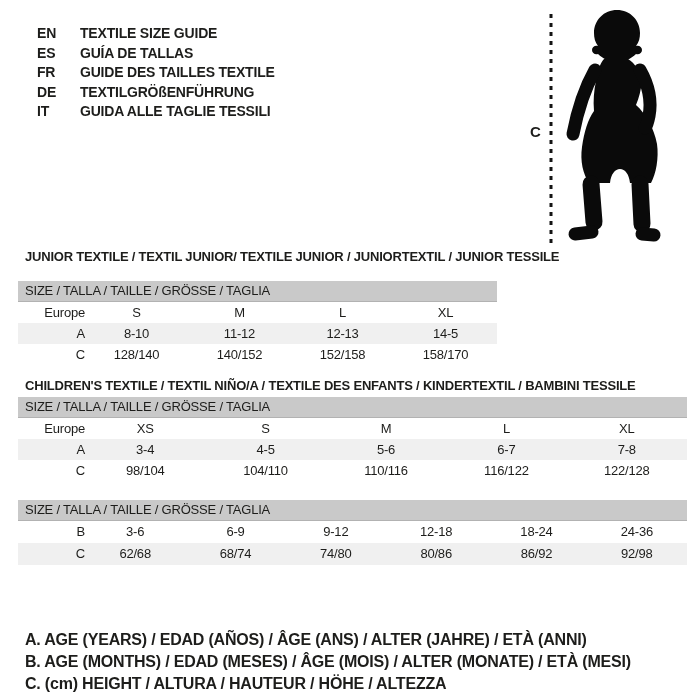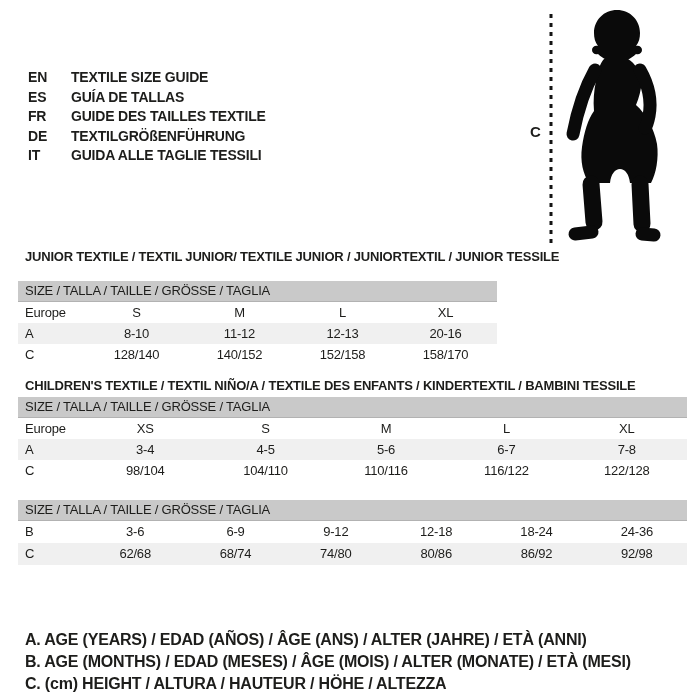--- a/index.html
+++ b/index.html
@@ -8,21 +8,21 @@
     position:relative;
     background:#ffffff;
     font-family:"Liberation Sans", sans-serif;
     color:#1d1d1b;
     letter-spacing:-0.2px;
     overflow:hidden;
   }
   .page { position:absolute; inset:0; }
 
   
-  .langs { position:absolute; left:28px; top:24px;margin-top:44px; }
+  .langs { position:absolute; left:37px; top:24px; }
   .lang-row { height:19.5px; line-height:19.5px; font-size:14px; font-weight:bold; white-space:nowrap; }
   .lang-code { display:inline-block; width:43px; }
 
   
   .figure { position:absolute; left:528px; top:4px; width:168px; height:245px; }
   .c-label { position:absolute; left:2px; top:119px; font-size:15px; font-weight:bold; }
   .dash-line { position:absolute; left:21px; top:8px; }
   .toddler { position:absolute; left:30px; top:2px; }
 
   
@@ -37,21 +37,21 @@
   .sec3 .titles { margin-bottom:1px; }
   .size-bar {
     height:21px; line-height:20px; padding-left:7px;
     background:var(--bar, #c9c9c9);
     border-bottom:1px solid #b2b2b2;
     font-size:13px; white-space:nowrap;
   }
   .trow { display:grid; height:21px; line-height:21px; font-size:13px; }
   .sec3 .trow { height:22px; line-height:22px; }
   .trow.shaded { background:var(--shade, #f0f0f0); }
-  .tlabel { padding-left:7px; text-align:left; }
+  .tlabel { padding-left:7px; text-align:right; }
   .tcell { text-align:center; }
 
   
   .footnotes { position:absolute; left:25px; top:629px; }
   .footnote { line-height:22px; font-size:16px; font-weight:bold; white-space:nowrap; }
 </style>
 </head>
 <body style="--bar: #c9c9c9; --shade: #f0f0f0; color: rgb(29, 29, 27);">
 
 <div class="page">
@@ -109,21 +109,21 @@
           <div class="tcell">S</div>
           <div class="tcell">M</div>
           <div class="tcell">L</div>
           <div class="tcell">XL</div>
         </div>
         <div class="trow shaded" style="grid-template-columns: 67px repeat(4, 1fr);">
           <div class="tlabel">A</div>
           <div class="tcell">8-10</div>
           <div class="tcell">11-12</div>
           <div class="tcell">12-13</div>
-          <div class="tcell">20-16</div>
+          <div class="tcell">14-5</div>
         </div>
         <div class="trow" style="grid-template-columns: 67px repeat(4, 1fr);">
           <div class="tlabel">C</div>
           <div class="tcell">128/140</div>
           <div class="tcell">140/152</div>
           <div class="tcell">152/158</div>
           <div class="tcell">158/170</div>
         </div>
       </div>
   </section>

